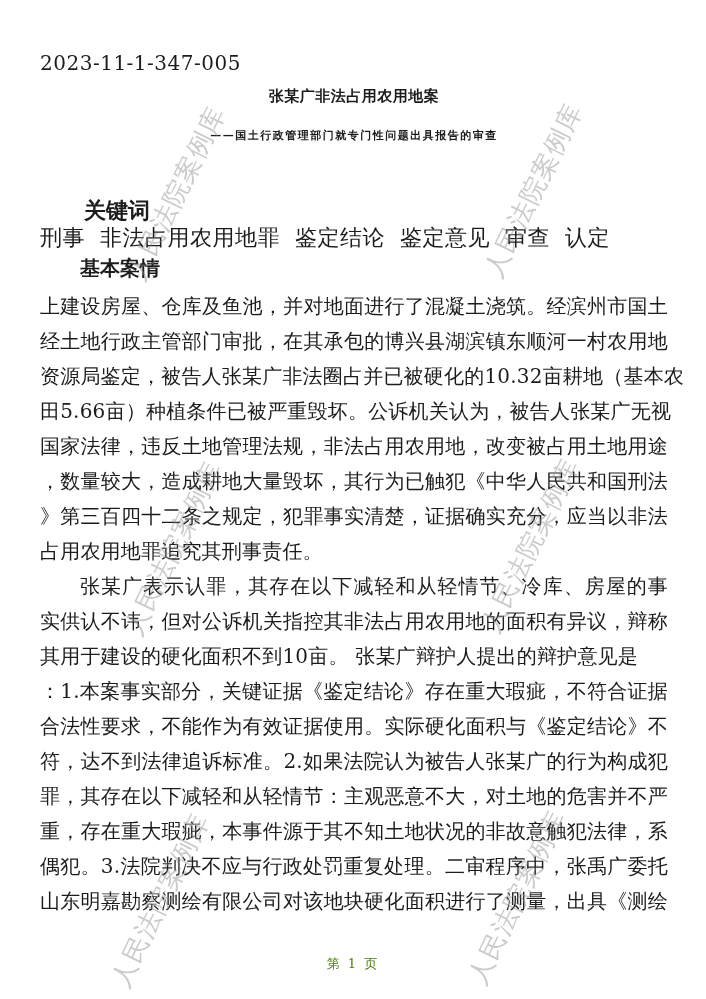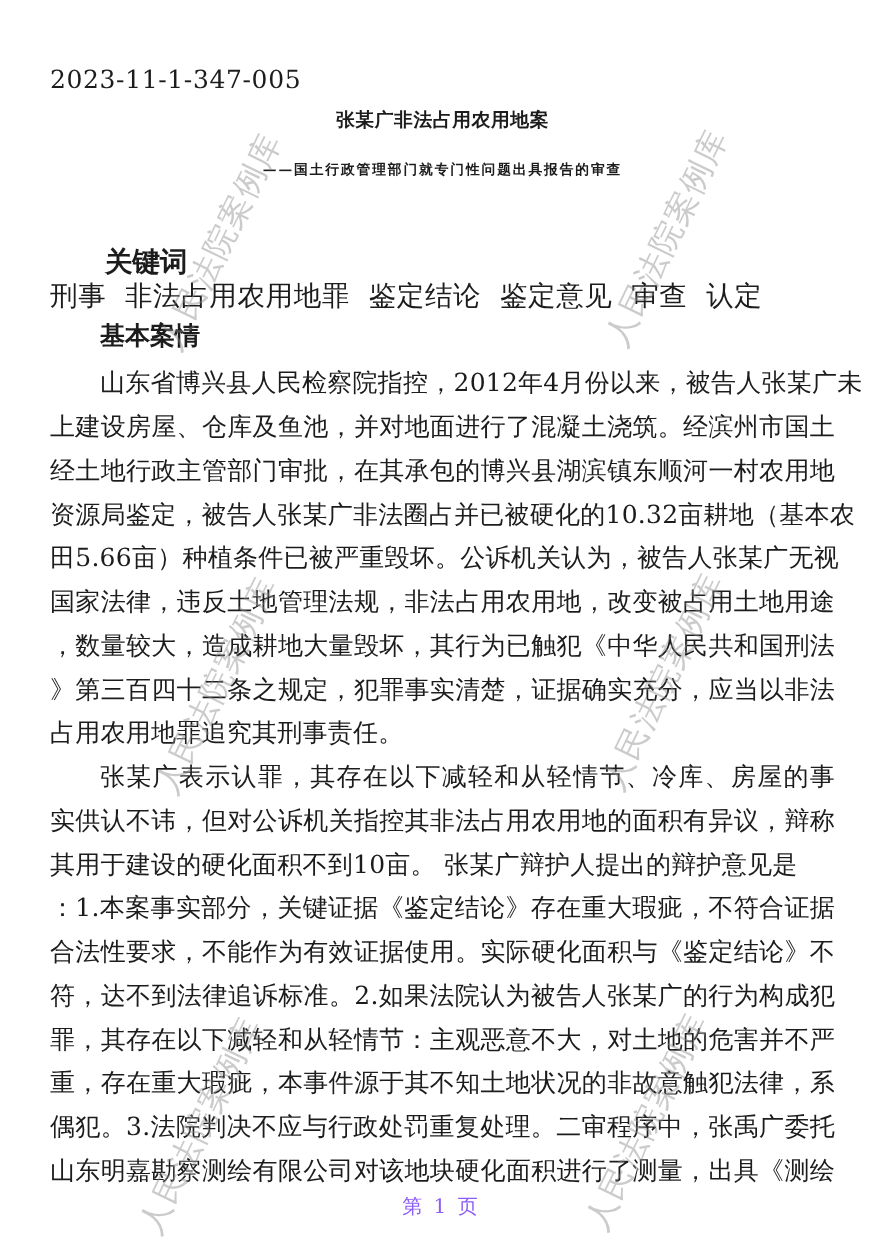--- a/index.html
+++ b/index.html
@@ -67,22 +67,22 @@
     letter-spacing: 0.2px;
     white-space: nowrap;
   }
   .line.short { text-align-last: left; white-space: pre; }
   .line.indent { text-indent: 2em; }
   .page-footer {
     position: absolute;
     left: 0; right: 0;
     top: 955px;
     text-align: center;
-    font-size: 16px;
-    color: #8b5cf6;
+    font-size: 13px;
+    color: #4d7c0f;
     letter-spacing: 2px;
   }
   .watermark-layer {
     position: absolute;
     left: 0; top: 0; right: 0; bottom: 0;
     pointer-events: none;
     z-index: 5;
   }
   .wm-tile {
     position: absolute;
@@ -119,21 +119,20 @@
 
   <div class="subtitle">——国土行政管理部门就专门性问题出具报告的审查</div>
 
   <div class="keywords">
     <span class="kw-label">关键词</span><span class="kw-terms">刑事  非法占用农用地罪  鉴定结论  鉴定意见  审查  认定</span>
   </div>
 
   <div class="section-heading">基本案情</div>
 
   <div class="body-text">
-      <div class="line indent">山东省博兴县人民检察院指控，2012年4月份以来，被告人张某广未</div>
       <div class="line">上建设房屋、仓库及鱼池，并对地面进行了混凝土浇筑。经滨州市国土</div>
       <div class="line">经土地行政主管部门审批，在其承包的博兴县湖滨镇东顺河一村农用地</div>
       <div class="line">资源局鉴定，被告人张某广非法圈占并已被硬化的10.32亩耕地（基本农</div>
       <div class="line">田5.66亩）种植条件已被严重毁坏。公诉机关认为，被告人张某广无视</div>
       <div class="line">国家法律，违反土地管理法规，非法占用农用地，改变被占用土地用途</div>
       <div class="line">，数量较大，造成耕地大量毁坏，其行为已触犯《中华人民共和国刑法</div>
       <div class="line">》第三百四十二条之规定，犯罪事实清楚，证据确实充分，应当以非法</div>
       <div class="line short">占用农用地罪追究其刑事责任。</div>
       <div class="line indent">张某广表示认罪，其存在以下减轻和从轻情节、冷库、房屋的事</div>
       <div class="line">实供认不讳，但对公诉机关指控其非法占用农用地的面积有异议，辩称</div>

